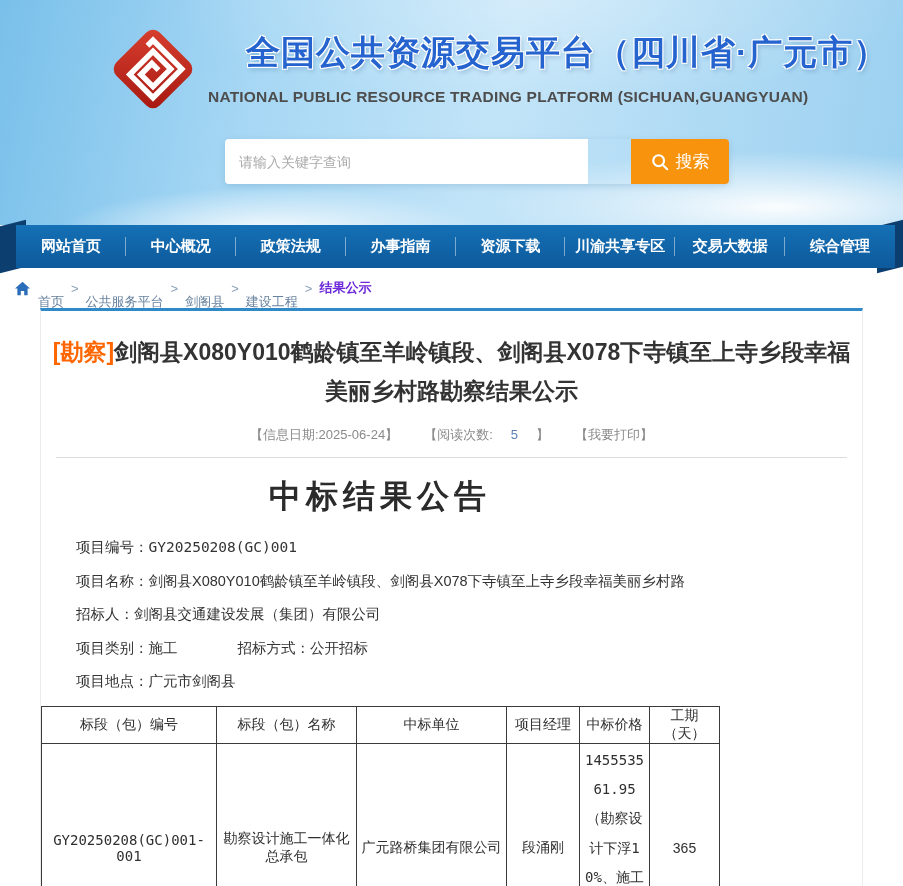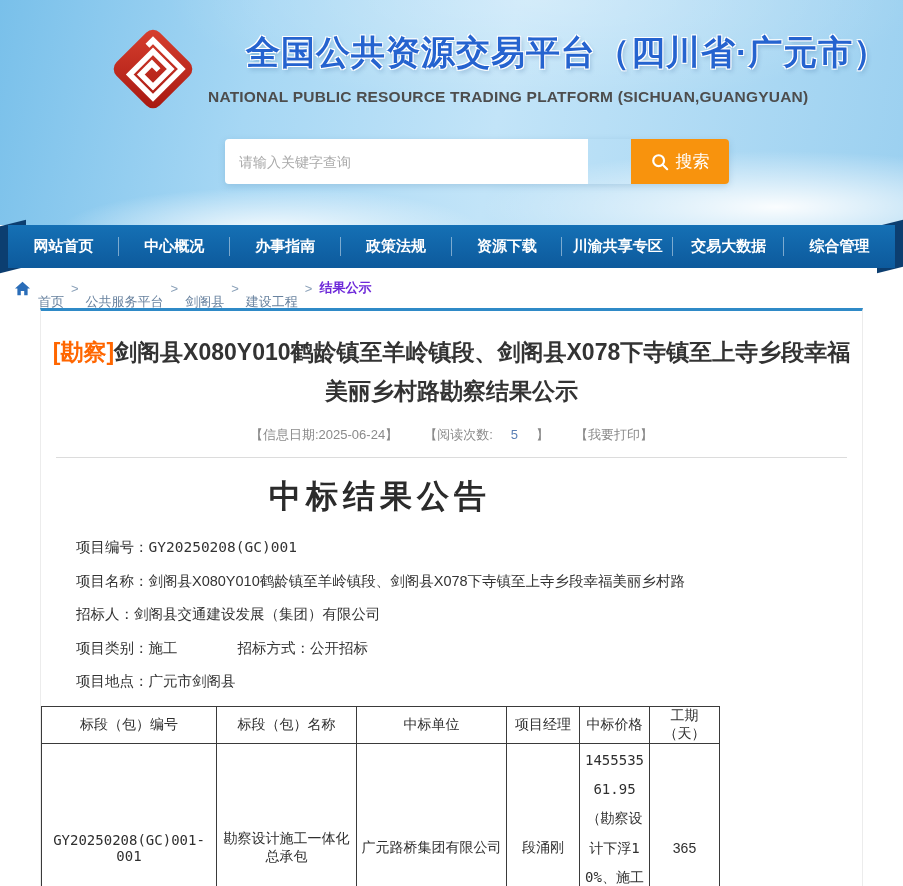--- a/index.html
+++ b/index.html
@@ -21,21 +21,21 @@
   .search-box { position:absolute; left:225px; top:139px; display:flex; height:45px; box-shadow:0 2px 6px rgba(80,130,170,.25); border-radius:4px;gap:43px; }
   .search-input { width:363px; height:45px; border:none; outline:none; padding:0 14px; font-size:14px; color:#333; border-radius:4px 0 0 4px; background:#fff; }
   .search-input::placeholder { color:#a9a9a9; }
   .search-btn { width:98px; height:45px; border:none; background:#f8930d; color:#fff; font-size:17px; cursor:pointer; display:flex; align-items:center; justify-content:center; gap:7px; border-radius:0 4px 4px 0; }
 
   
   .navwrap { position:relative; height:43px; }
   .nav-bevel { position:absolute; width:26px; height:47px; background:#0c3e70; }
   .nav-bevel.left { left:0; top:-2px; transform:skewY(-14deg); }
   .nav-bevel.right { right:0; top:-2px; transform:skewY(-14deg); }
-  .nav-bar { position:absolute; left:8px; right:8px; top:0; height:43px; background:linear-gradient(#1570b5,#0d5a9c); display:flex; }
+  .nav-bar { position:absolute; left:16px; right:8px; top:0; height:43px; background:linear-gradient(#1570b5,#0d5a9c); display:flex; }
   .nav-item { flex:1; position:relative; display:flex; align-items:center; justify-content:center; color:#fff; font-size:15px; font-weight:bold; cursor:pointer; white-space:nowrap; }
   .nav-item:not(:last-child)::after { content:""; position:absolute; right:0; top:12px; bottom:12px; width:1px; background:rgba(255,255,255,.45); }
 
   
   .breadcrumb { height:40px; display:flex; align-items:center; padding-left:14px; font-size:13px; color:#68829f; background:#fff; }
   .breadcrumb .home-ic { width:17px; height:15px; margin-right:7px; }
   .crumb { color:#68829f; text-decoration:none; cursor:pointer;margin-top:28px; }
   .crumb-sep { margin:0 7px; color:#8aa0b8; }
   .crumb-current { color:#6d28d9; font-weight:bold; }
 
@@ -94,22 +94,22 @@
       </button>
     </div>
   </header>
 
   <nav class="navwrap">
     <div class="nav-bevel left"></div>
     <div class="nav-bevel right"></div>
     <div class="nav-bar">
       <div class="nav-item">网站首页</div>
       <div class="nav-item">中心概况</div>
+      <div class="nav-item">政策法规</div>
       <div class="nav-item">办事指南</div>
-      <div class="nav-item">政策法规</div>
       <div class="nav-item">资源下载</div>
       <div class="nav-item">川渝共享专区</div>
       <div class="nav-item">交易大数据</div>
       <div class="nav-item">综合管理</div>
     </div>
   </nav>
 
   <div class="breadcrumb">
     <svg class="home-ic" viewBox="0 0 24 22">
       <path d="M12 1 L1 11 H4.5 V21 H9.5 V14.5 H14.5 V21 H19.5 V11 H23 Z" fill="#2a6db8"></path>

